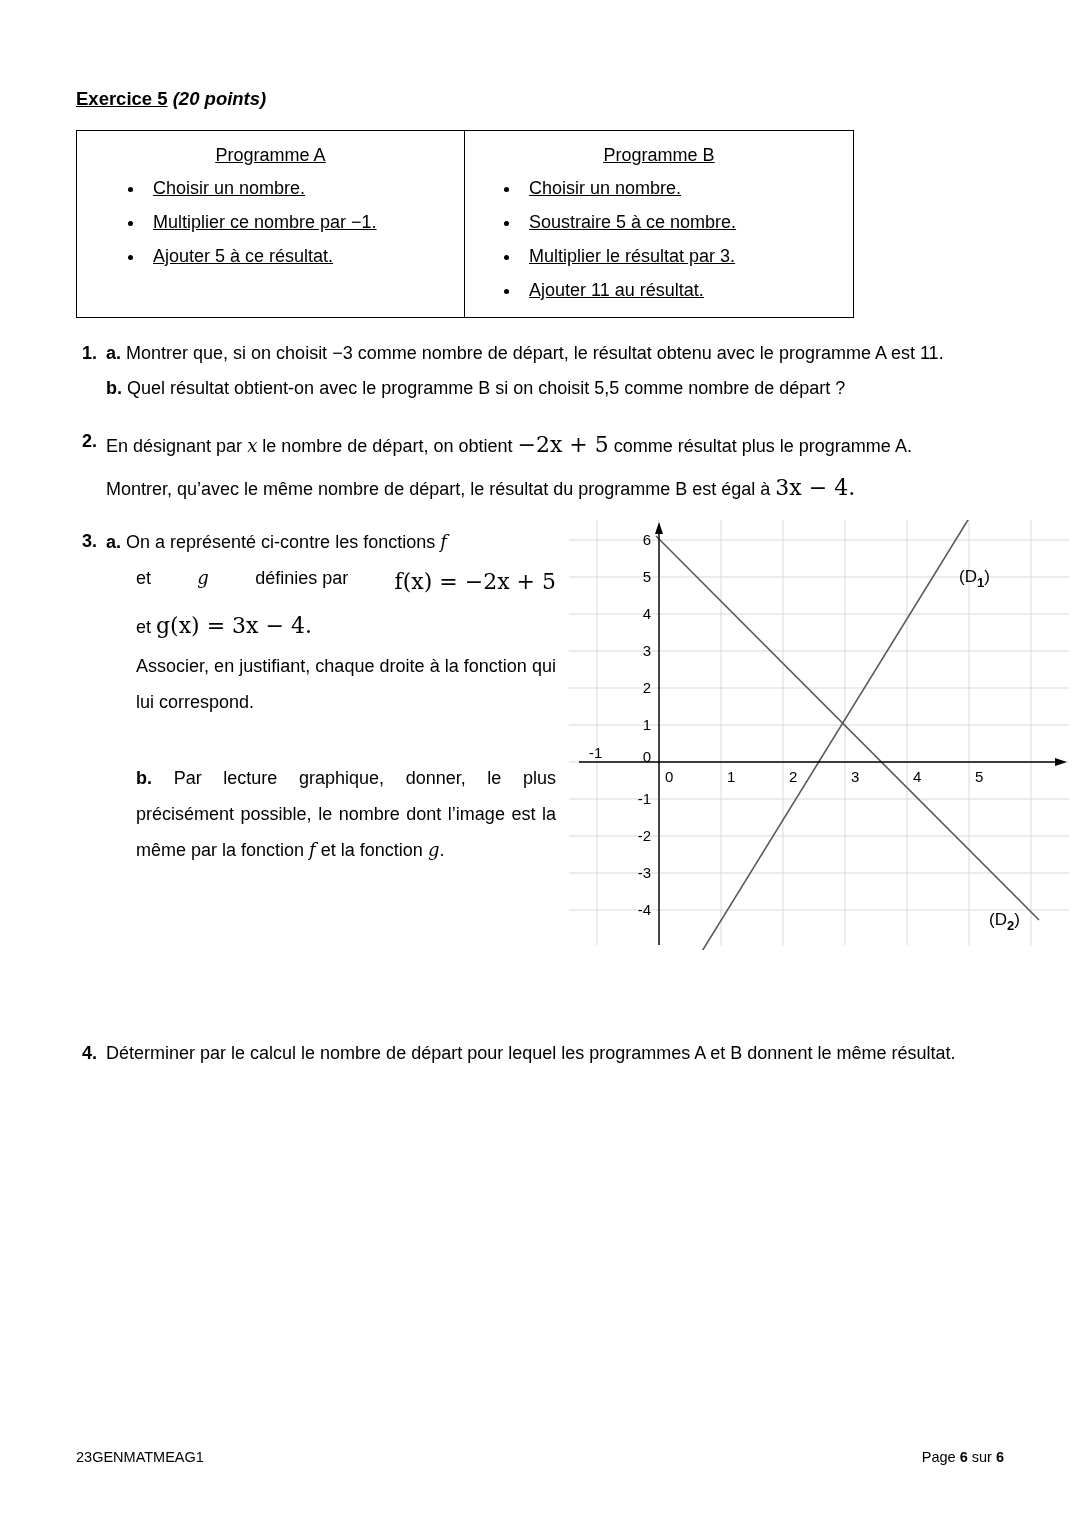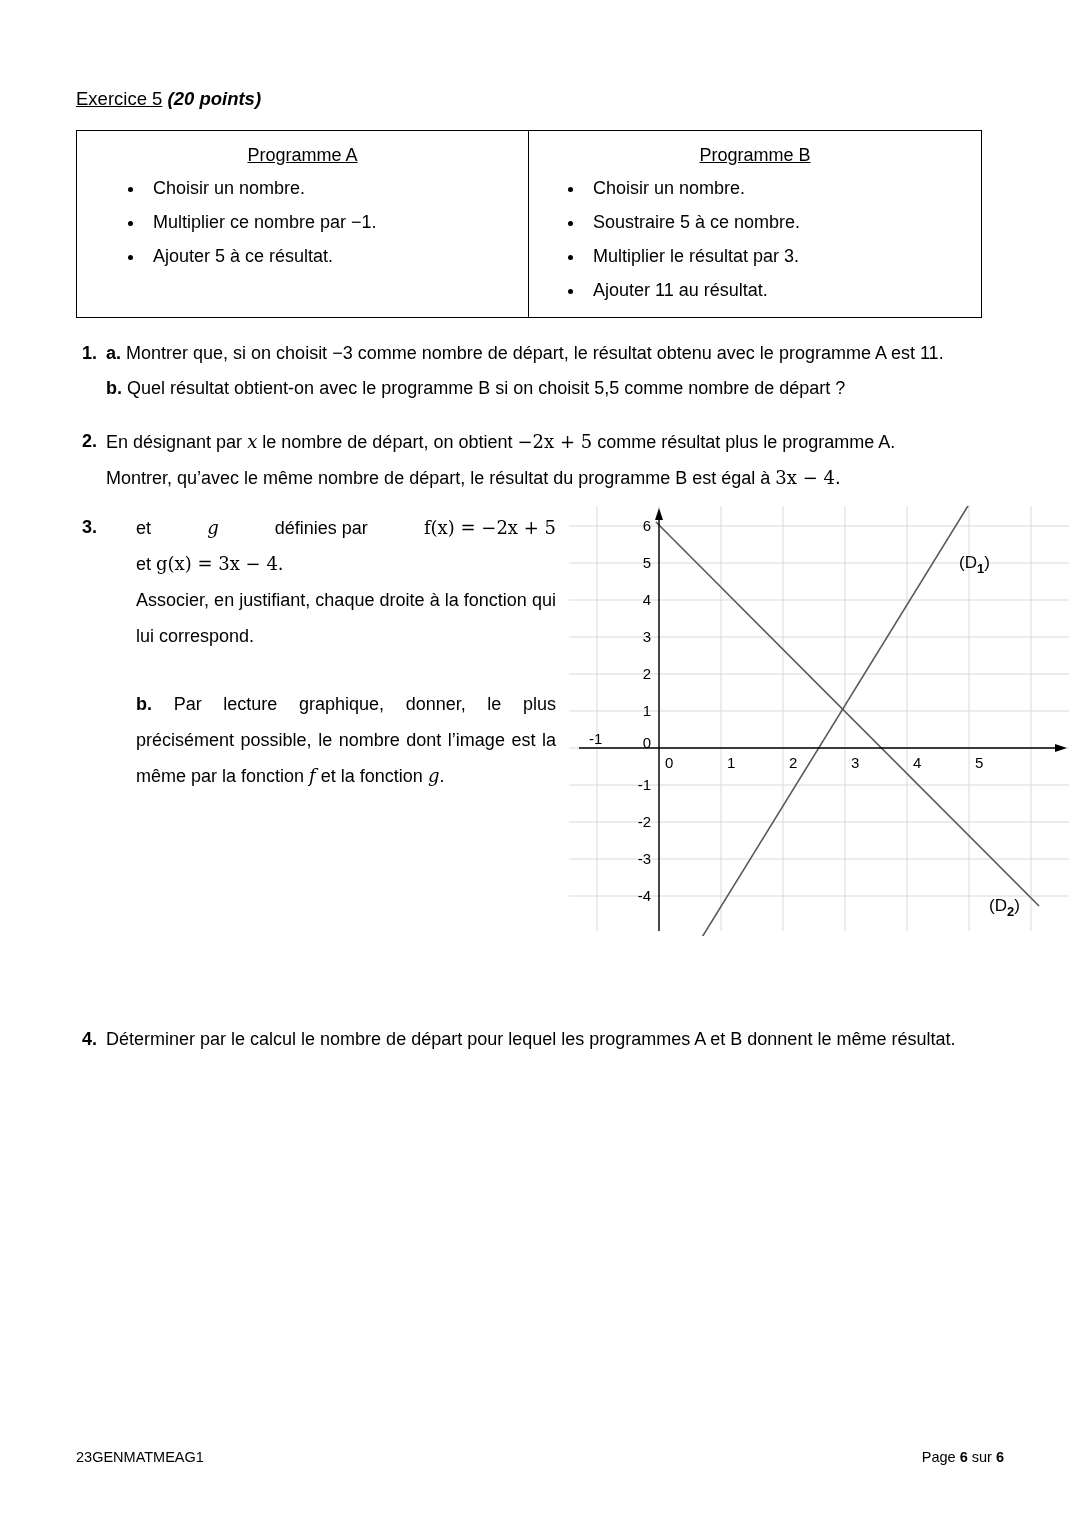--- a/index.html
+++ b/index.html
@@ -27,36 +27,37 @@
     top: 88px;
     width: 928px;
   }
   
   .ex-title {
     font-size: 18.5px;
     margin-bottom: 20px;
   }
   .ex-title .ul {
     text-decoration: underline;
-    font-weight: normal;
+    font-weight: bold;
   }
   .ex-title .pts {
     font-weight: bold;
     font-style: italic;
   }
   .intro {
     font-size: 18px;
     margin-bottom: 17px;
   }
   
   .prog-box {
     border: 1.5px solid #000;
     display: flex;
-    width: 906px;
+    width: 778px;
     box-sizing: border-box;
+    text-decoration: underline;
   }
   .prog-col {
     box-sizing: border-box;
     padding: 14px 10px 16px 10px;
     flex: 1 1 50%;
   }
   .prog-col.left {
     border-right: 1.5px solid #000;
   }
   .prog-head {
@@ -99,21 +100,21 @@
     text-justify: inter-word;
   }
   .bold { font-weight: bold; }
   .mathit {
     font-family: "DejaVu Serif", serif;
     font-style: italic;
     font-size: 18px;
   }
   .mathrm {
     font-family: "DejaVu Serif", serif;
-    font-size: 18px;
+    font-size: 22px;
   }
   
   .fig-row {
     display: flex;
     margin-top: 16px;
   }
   .fig-text {
     width: 455px;
     flex: none;
     font-size: 18px;
@@ -202,32 +203,37 @@
           <span class="mathrm">3x − 4.</span>
         </div>
       </div>
     </div>
 
     <div class="q" style="margin-top:14px;">
       <div class="q-num">3.</div>
       <div class="q-body">
         <div class="fig-row" style="margin-top:0;">
           <div class="fig-text">
+            <div>
+              <span class="bold">a.</span>
+              <span>On a représenté ci-contre les fonctions</span>
+              <span class="mathit">f</span>
+            </div>
             <div class="q3-indent" style="display:flex; justify-content:space-between; width:420px;">
               <span>et</span>
               <span class="mathit">g</span>
               <span>définies par</span>
               <span class="mathrm">f(x) = −2x + 5</span>
             </div>
             <div class="q3-indent">
               <span>et</span>
               <span class="mathrm">g(x) = 3x − 4.</span>
             </div>
             <div class="q3-indent just" style="width:420px;">Associer, en justifiant, chaque droite à la fonction qui lui correspond.</div>
-            <div class="q3-indent just" style="width:420px; margin-top:32px;">
+            <div class="q3-indent just" style="width:420px; margin-top:40px;">
               <span class="bold">b.</span>
               <span>Par lecture graphique, donner, le plus précisément possible, le nombre dont l’image est la même par la fonction</span>
               <span class="mathit">f</span>
               <span>et la fonction</span>
               <span class="mathit">g</span><span>.</span>
             </div>
           </div>
 
           <div class="graph-wrap">
             <svg width="500" height="430" viewBox="0 0 500 430">

